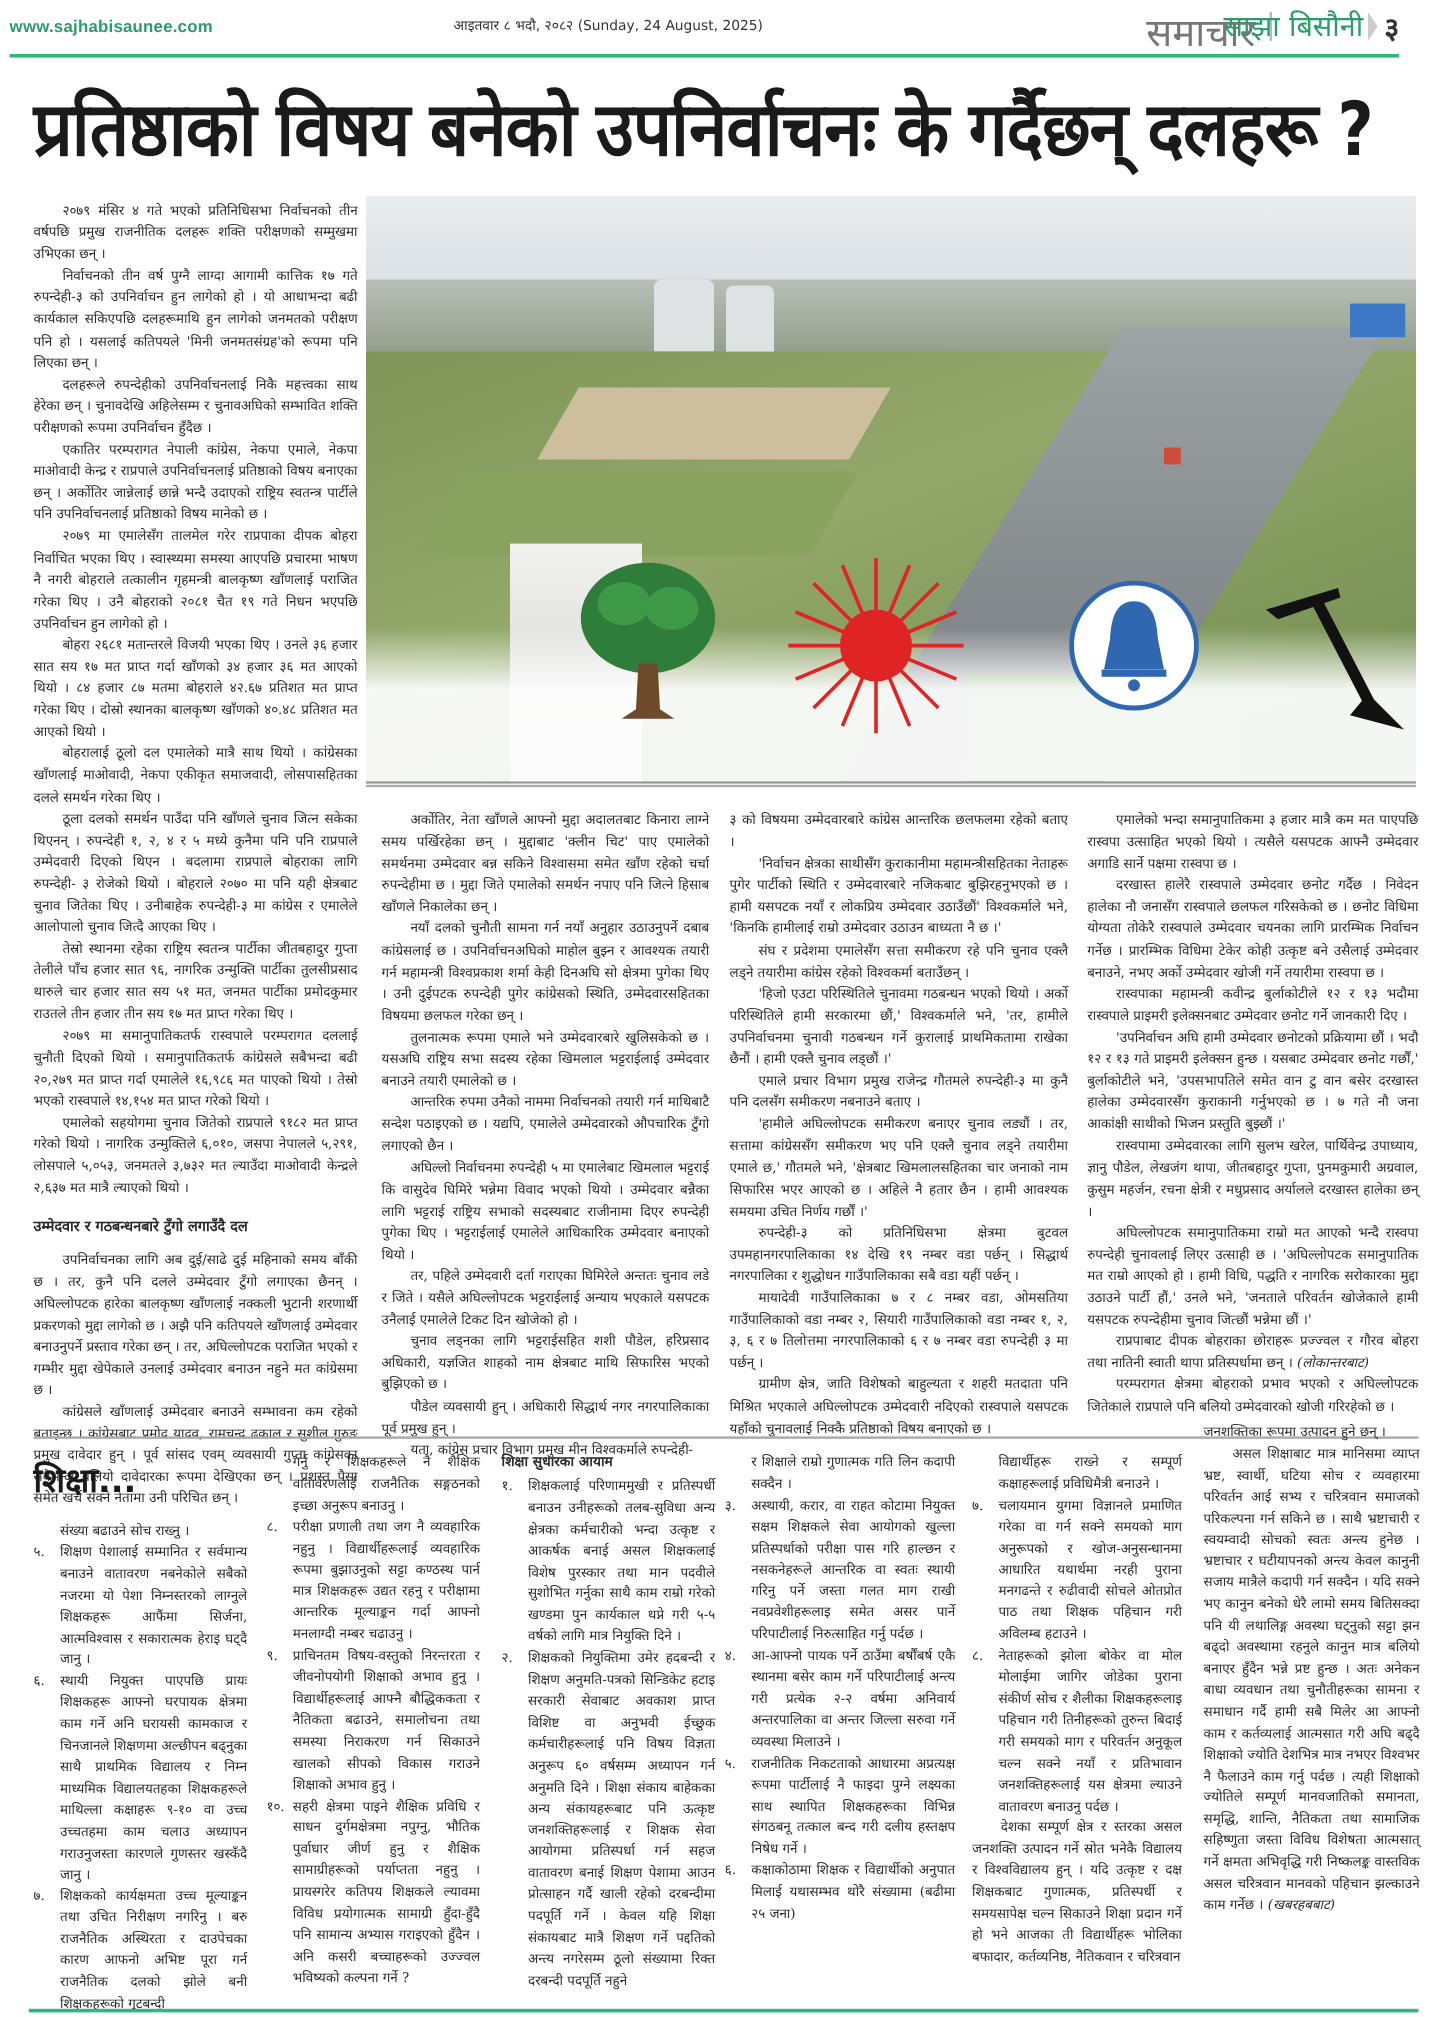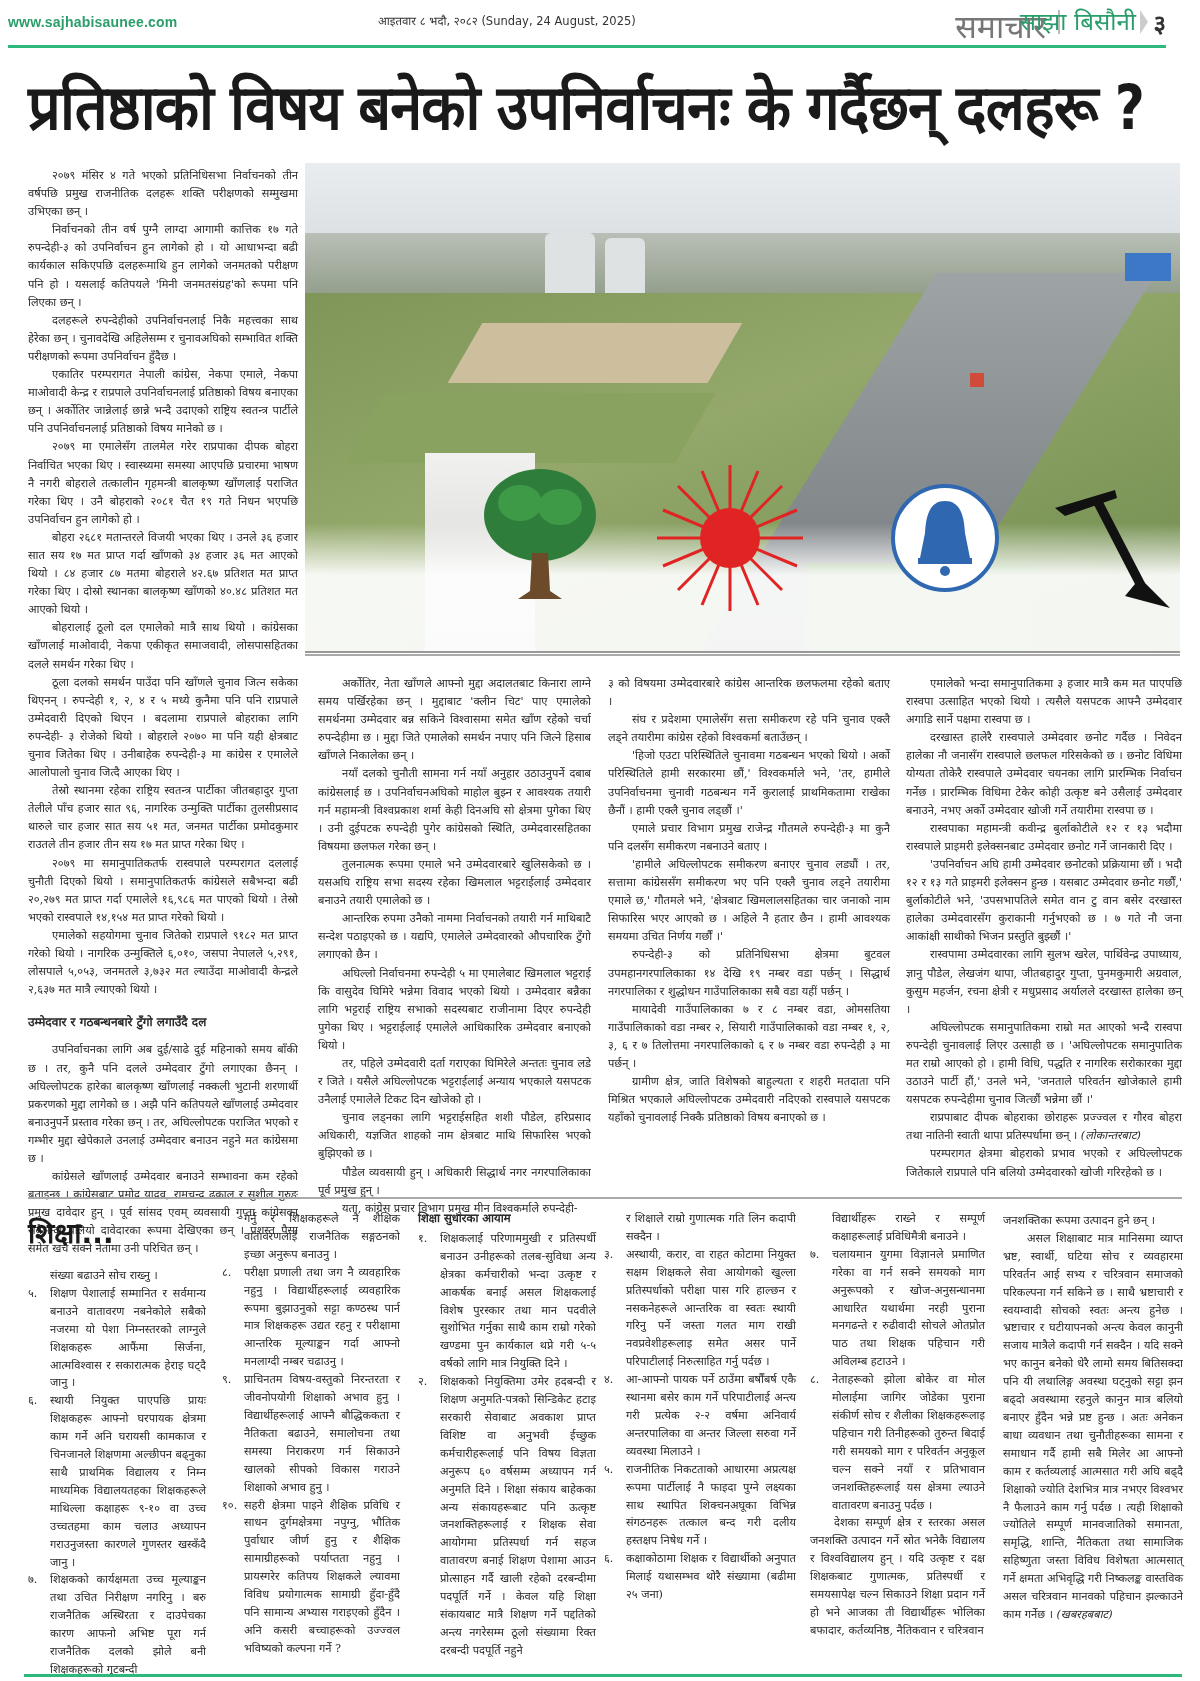--- a/index.html
+++ b/index.html
@@ -144,20 +144,21 @@
   <p>आन्तरिक रुपमा उनैको नाममा निर्वाचनको तयारी गर्न माथिबाटै सन्देश पठाइएको छ । यद्यपि, एमालेले उम्मेदवारको औपचारिक टुँगो लगाएको छैन ।</p>
   <p>अघिल्लो निर्वाचनमा रुपन्देही ५ मा एमालेबाट खिमलाल भट्टराई कि वासुदेव घिमिरे भन्नेमा विवाद भएको थियो । उम्मेदवार बन्नैका लागि भट्टराई राष्ट्रिय सभाको सदस्यबाट राजीनामा दिएर रुपन्देही पुगेका थिए । भट्टराईलाई एमालेले आधिकारिक उम्मेदवार बनाएको थियो ।</p>
   <p>तर, पहिले उम्मेदवारी दर्ता गराएका घिमिरेले अन्ततः चुनाव लडे र जिते । यसैले अघिल्लोपटक भट्टराईलाई अन्याय भएकाले यसपटक उनैलाई एमालेले टिकट दिन खोजेको हो ।</p>
   <p>चुनाव लड्नका लागि भट्टराईसहित शशी पौडेल, हरिप्रसाद अधिकारी, यज्ञजित शाहको नाम क्षेत्रबाट माथि सिफारिस भएको बुझिएको छ ।</p>
   <p>पौडेल व्यवसायी हुन् । अधिकारी सिद्धार्थ नगर नगरपालिकाका पूर्व प्रमुख हुन् ।</p>
   <p>यता, कांग्रेस प्रचार विभाग प्रमुख मीन विश्वकर्माले रुपन्देही-</p>
 </div>
 
 <div class="col" style="left:608px; top:675px; width:282px;">
   <p class="noindent">३ को विषयमा उम्मेदवारबारे कांग्रेस आन्तरिक छलफलमा रहेको बताए ।</p>
+  <p>'निर्वाचन क्षेत्रका साथीसँग कुराकानीमा महामन्त्रीसहितका नेताहरू पुगेर पार्टीको स्थिति र उम्मेदवारबारे नजिकबाट बुझिरहनुभएको छ । हामी यसपटक नयाँ र लोकप्रिय उम्मेदवार उठाउँछौं' विश्वकर्माले भने, 'किनकि हामीलाई राम्रो उम्मेदवार उठाउन बाध्यता नै छ ।'</p>
   <p>संघ र प्रदेशमा एमालेसँग सत्ता समीकरण रहे पनि चुनाव एक्लै लड्ने तयारीमा कांग्रेस रहेको विश्वकर्मा बताउँछन् ।</p>
   <p>'हिजो एउटा परिस्थितिले चुनावमा गठबन्धन भएको थियो । अर्को परिस्थितिले हामी सरकारमा छौं,' विश्वकर्माले भने, 'तर, हामीले उपनिर्वाचनमा चुनावी गठबन्धन गर्ने कुरालाई प्राथमिकतामा राखेका छैनौं । हामी एक्लै चुनाव लड्छौं ।'</p>
   <p>एमाले प्रचार विभाग प्रमुख राजेन्द्र गौतमले रुपन्देही-३ मा कुनै पनि दलसँग समीकरण नबनाउने बताए ।</p>
   <p>'हामीले अघिल्लोपटक समीकरण बनाएर चुनाव लड्यौं । तर, सत्तामा कांग्रेससँग समीकरण भए पनि एक्लै चुनाव लड्ने तयारीमा एमाले छ,' गौतमले भने, 'क्षेत्रबाट खिमलालसहितका चार जनाको नाम सिफारिस भएर आएको छ । अहिले नै हतार छैन । हामी आवश्यक समयमा उचित निर्णय गर्छौं ।'</p>
   <p>रुपन्देही-३ को प्रतिनिधिसभा क्षेत्रमा बुटवल उपमहानगरपालिकाका १४ देखि १९ नम्बर वडा पर्छन् । सिद्धार्थ नगरपालिका र शुद्धोधन गाउँपालिकाका सबै वडा यहीं पर्छन् ।</p>
   <p>मायादेवी गाउँपालिकाका ७ र ८ नम्बर वडा, ओमसतिया गाउँपालिकाको वडा नम्बर २, सियारी गाउँपालिकाको वडा नम्बर १, २, ३, ६ र ७ तिलोत्तमा नगरपालिकाको ६ र ७ नम्बर वडा रुपन्देही ३ मा पर्छन् ।</p>
   <p>ग्रामीण क्षेत्र, जाति विशेषको बाहुल्यता र शहरी मतदाता पनि मिश्रित भएकाले अघिल्लोपटक उम्मेदवारी नदिएको रास्वपाले यसपटक यहाँको चुनावलाई निक्कै प्रतिष्ठाको विषय बनाएको छ ।</p>
 </div>
 
 <div class="col" style="left:906px; top:675px; width:276px;">
@@ -224,39 +225,39 @@
   <div class="li">
       <span class="n">३.</span>
       <span class="t">अस्थायी, करार, वा राहत कोटामा नियुक्त सक्षम शिक्षकले सेवा आयोगको खुल्ला प्रतिस्पर्धाको परीक्षा पास गरि हाल्छन र नसकनेहरूले आन्तरिक वा स्वतः स्थायी गरिनु पर्ने जस्ता गलत माग राखी नवप्रवेशीहरूलाइ समेत असर पार्ने परिपाटीलाई निरुत्साहित गर्नु पर्दछ ।</span>
     </div>
   <div class="li">
       <span class="n">४.</span>
       <span class="t">आ-आफ्नो पायक पर्ने ठाउँमा बर्षौंबर्ष एकै स्थानमा बसेर काम गर्ने परिपाटीलाई अन्त्य गरी प्रत्येक २-२ वर्षमा अनिवार्य अन्तरपालिका वा अन्तर जिल्ला सरुवा गर्ने व्यवस्था मिलाउने ।</span>
     </div>
   <div class="li">
       <span class="n">५.</span>
-      <span class="t">राजनीतिक निकटताको आधारमा अप्रत्यक्ष रूपमा पार्टीलाई नै फाइदा पुग्ने लक्ष्यका साथ स्थापित शिक्चनअघूका विभिन्न संगठनहरू तत्काल बन्द गरी दलीय हस्तक्षप निषेध गर्ने ।</span>
+      <span class="t">राजनीतिक निकटताको आधारमा अप्रत्यक्ष रूपमा पार्टीलाई नै फाइदा पुग्ने लक्ष्यका साथ स्थापित शिक्षकहरूका विभिन्न संगठबनू तत्काल बन्द गरी दलीय हस्तक्षप निषेध गर्ने ।</span>
     </div>
   <div class="li">
       <span class="n">६.</span>
       <span class="t">कक्षाकोठामा शिक्षक र विद्यार्थीको अनुपात मिलाई यथासम्भव थोरै संख्यामा (बढीमा २५ जना)</span>
     </div>
 </div>
 
 <div class="ecol" style="left:810px; top:1210px; width:175px;">
   <div class="cont">विद्यार्थीहरू राख्ने र सम्पूर्ण कक्षाहरूलाई प्रविधिमैत्री बनाउने ।</div>
   <div class="li">
       <span class="n">७.</span>
       <span class="t">चलायमान युगमा विज्ञानले प्रमाणित गरेका वा गर्न सक्ने समयको माग अनुरूपको र खोज-अनुसन्धानमा आधारित यथार्थमा नरही पुराना मनगढन्ते र रुढीवादी सोचले ओतप्रोत पाठ तथा शिक्षक पहिचान गरी अविलम्ब हटाउने ।</span>
     </div>
   <div class="li">
       <span class="n">८.</span>
       <span class="t">नेताहरूको झोला बोकेर वा मोल मोलाईमा जागिर जोडेका पुराना संकीर्ण सोच र शैलीका शिक्षकहरूलाइ पहिचान गरी तिनीहरूको तुरुन्त बिदाई गरी समयको माग र परिवर्तन अनुकूल चल्न सक्ने नयाँ र प्रतिभावान जनशक्तिहरूलाई यस क्षेत्रमा ल्याउने वातावरण बनाउनु पर्दछ ।</span>
     </div>
   <p class="ind">देशका सम्पूर्ण क्षेत्र र स्तरका असल जनशक्ति उत्पादन गर्ने स्रोत भनेकै विद्यालय र विश्वविद्यालय हुन् । यदि उत्कृष्ट र दक्ष शिक्षकबाट गुणात्मक, प्रतिस्पर्धी र समयसापेक्ष चल्न सिकाउने शिक्षा प्रदान गर्ने हो भने आजका ती विद्यार्थीहरू भोलिका बफादार, कर्तव्यनिष्ठ, नैतिकवान र चरित्रवान</p>
 </div>
 
-<div class="ecol" style="left:1003px; top:1212px; width:180px;">
+<div class="ecol" style="left:1003px; top:1185px; width:180px;">
   <div>जनशक्तिका रूपमा उत्पादन हुने छन् ।</div>
   <p class="ind"><span>असल शिक्षाबाट मात्र मानिसमा व्याप्त भ्रष्ट, स्वार्थी, घटिया सोच र व्यवहारमा परिवर्तन आई सभ्य र चरित्रवान समाजको परिकल्पना गर्न सकिने छ । साथै भ्रष्टाचारी र स्वयम्वादी सोचको स्वतः अन्त्य हुनेछ । भ्रष्टाचार र घटीयापनको अन्त्य केवल कानुनी सजाय मात्रैले कदापी गर्न सक्दैन । यदि सक्ने भए कानुन बनेको धेरै लामो समय बितिसक्दा पनि यी लथालिङ्ग अवस्था घट्नुको सट्टा झन बढ्दो अवस्थामा रहनुले कानुन मात्र बलियो बनाएर हुँदैन भन्ने प्रष्ट हुन्छ । अतः अनेकन बाधा व्यवधान तथा चुनौतीहरूका सामना र समाधान गर्दै हामी सबै मिलेर आ आफ्नो काम र कर्तव्यलाई आत्मसात गरी अघि बढ्दै शिक्षाको ज्योति देशभित्र मात्र नभएर विश्वभर नै फैलाउने काम गर्नु पर्दछ । त्यही शिक्षाको ज्योतिले सम्पूर्ण मानवजातिको समानता, समृद्धि, शान्ति, नैतिकता तथा सामाजिक सहिष्णुता जस्ता विविध विशेषता आत्मसात् गर्ने क्षमता अभिवृद्धि गरी निष्कलङ्क वास्तविक असल चरित्रवान मानवको पहिचान झल्काउने काम गर्नेछ ।</span> <span class="credit">(खबरहबबाट)</span></p>
 </div>
 
 <div class="divider-green" style="top:1674px;"></div>
 
 </body></html>

